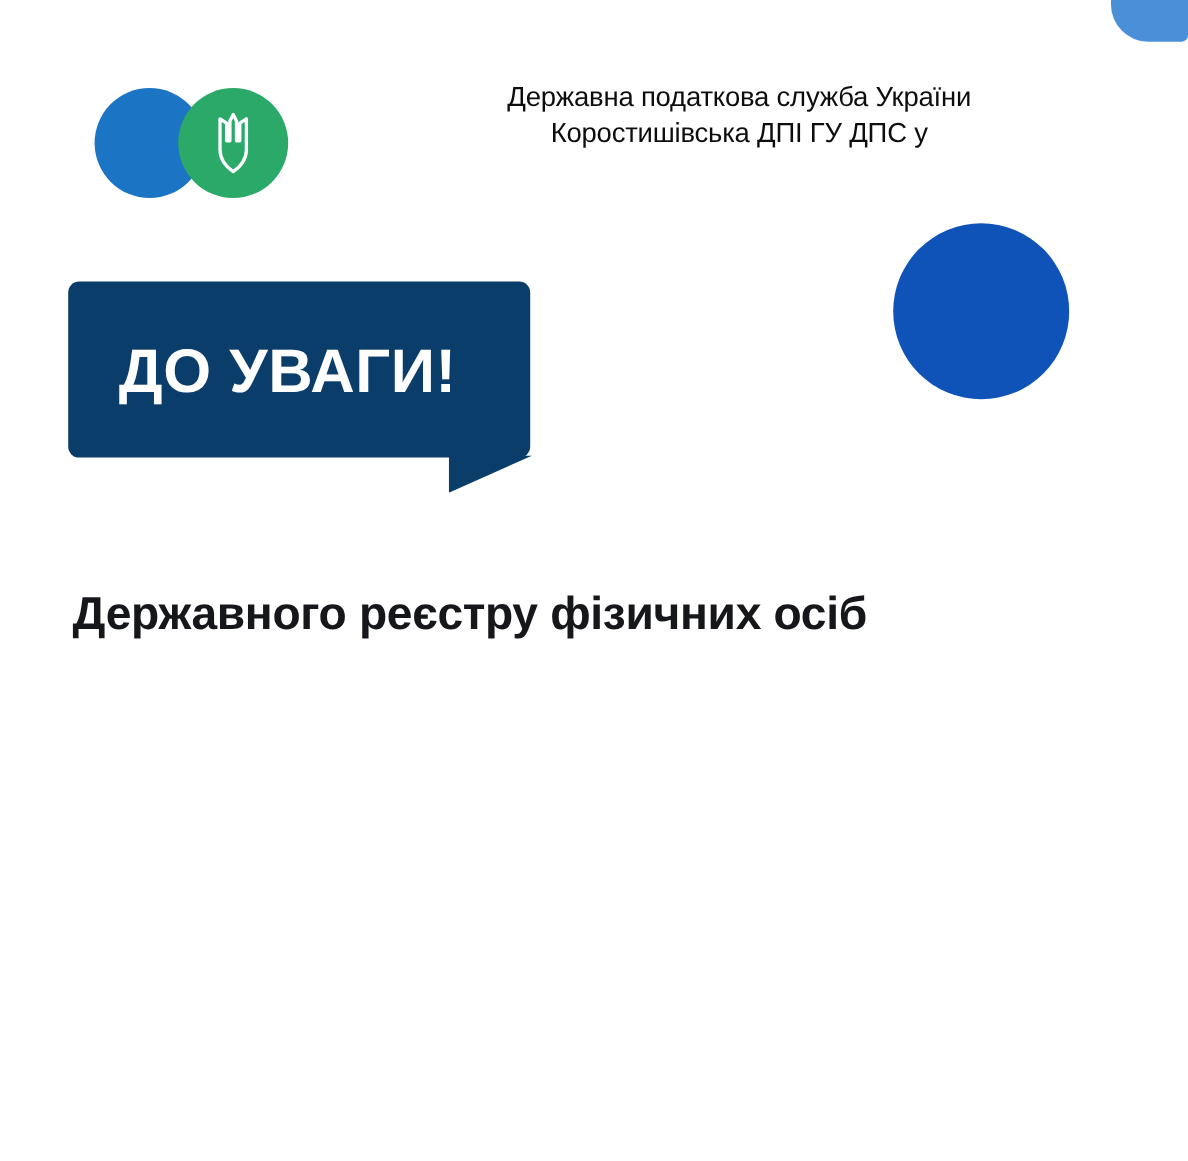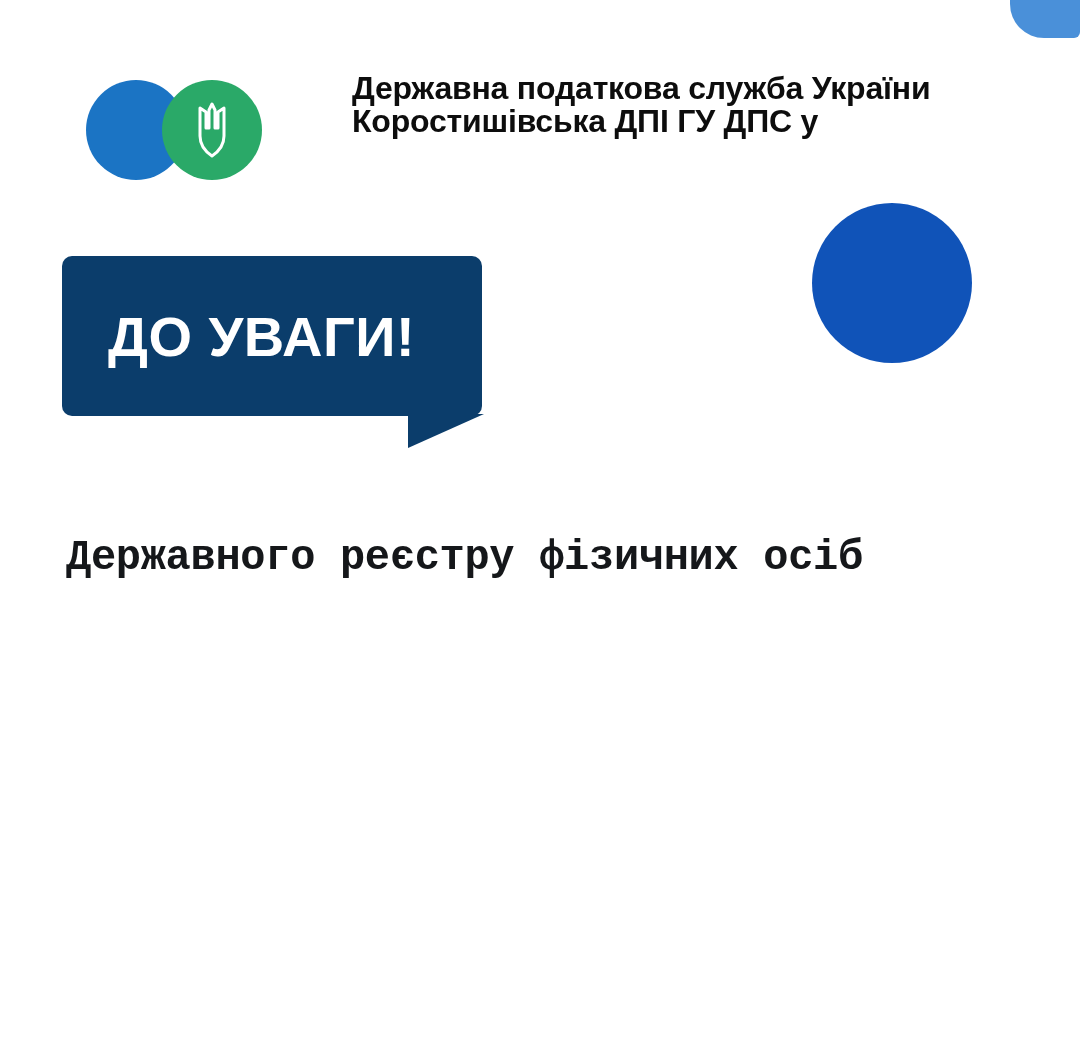--- a/index.html
+++ b/index.html
@@ -67,22 +67,23 @@
   }
   .logo-circle-green svg {
     display: block;
   }
 
   .header-text {
     position: absolute;
     left: 352px;
     top: 0px;
     width: 640px;
-    font-weight: bold;
-    font-size: 32px;
+    text-align: center;
+    font-weight: normal;
+    font-size: 25px;
     line-height: 33px;
     color: #0d0d0d;
     letter-spacing: -0.2px;
   }
 
   
   .blue-dot {
     position: absolute;
     left: 812px;
     top: 203px;
@@ -146,21 +147,20 @@
   .para {
     font-size: 42px;
     line-height: 56px;
     font-weight: bold;
     color: #15171a;
     letter-spacing: -0.3px;
   }
   .para-line { display: block; white-space: nowrap; }
   .para-second {
     margin-top: 46px;
-    font-family: Liberation Mono, monospace;
   }
 </style>
 </head>
 <body>
 
 <div class="corner-shape"></div>
 
 <div class="header">
 
   <div class="logo">

